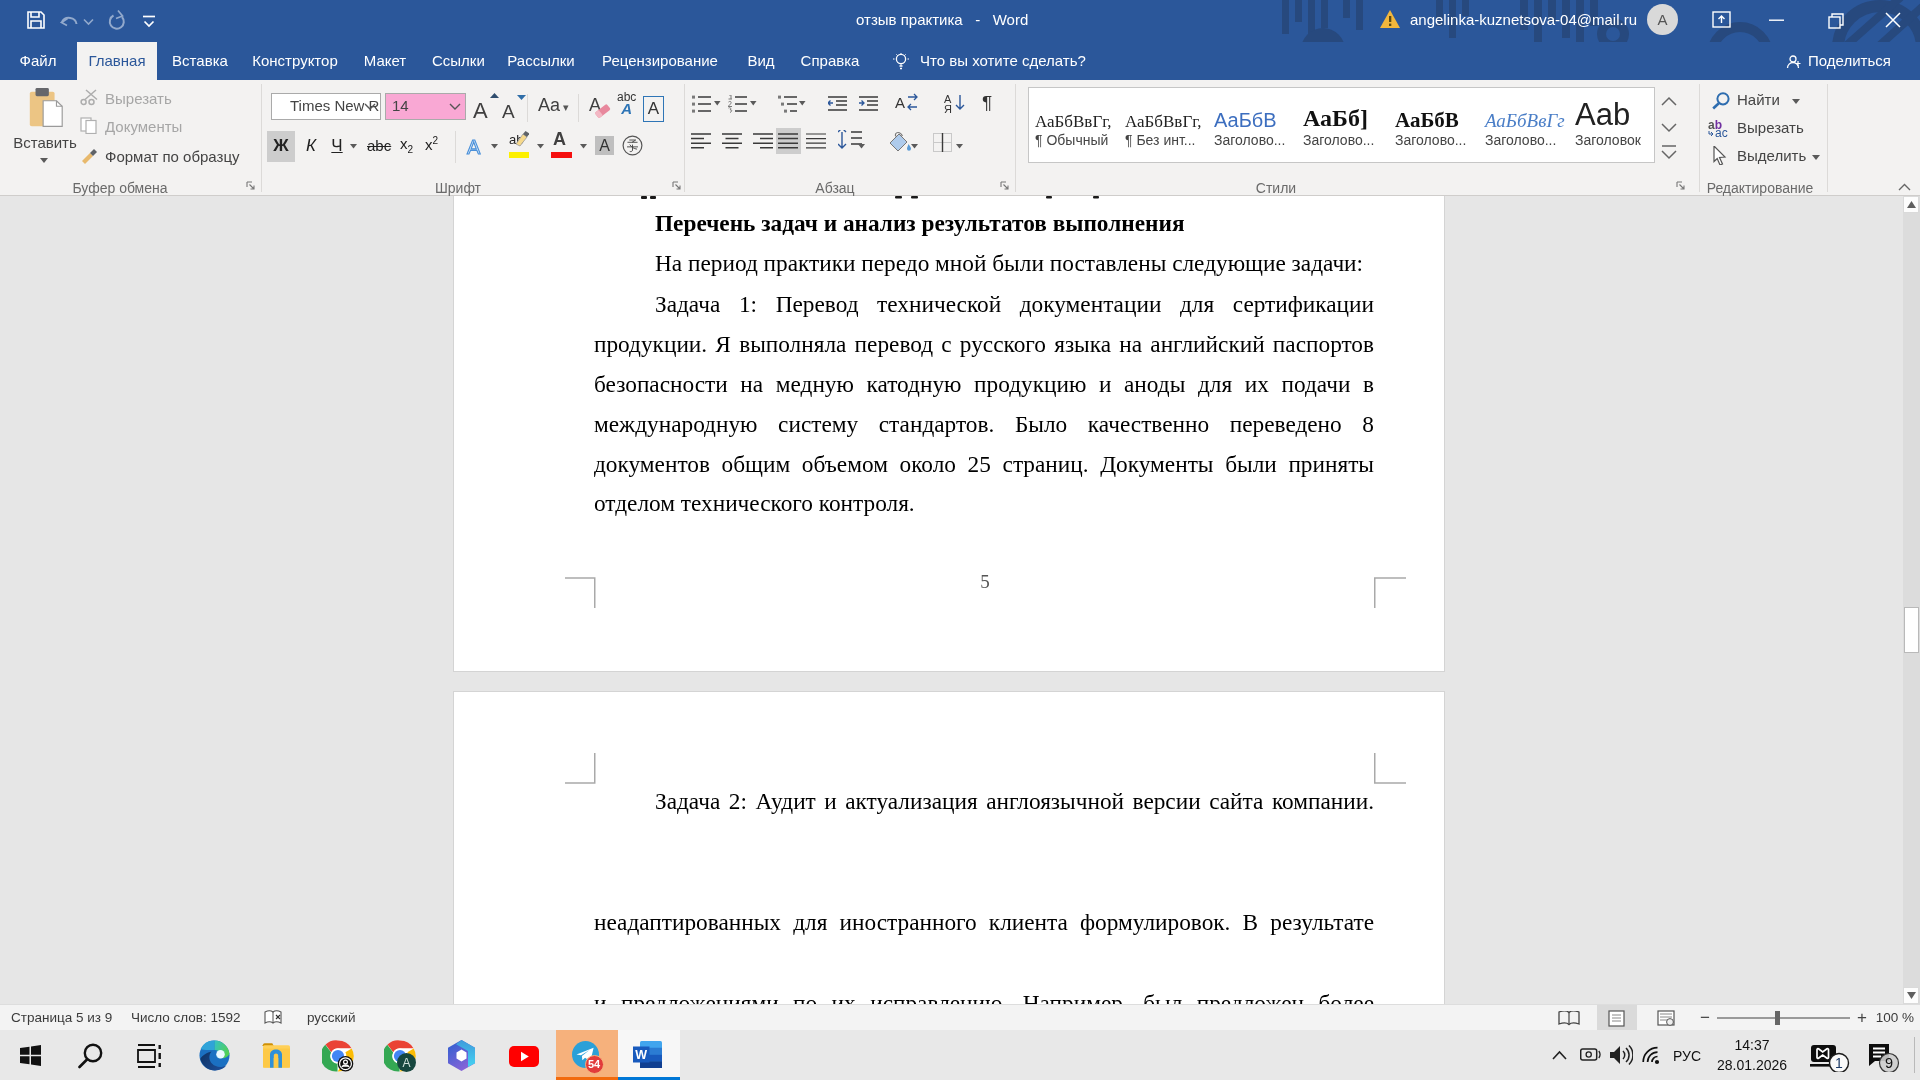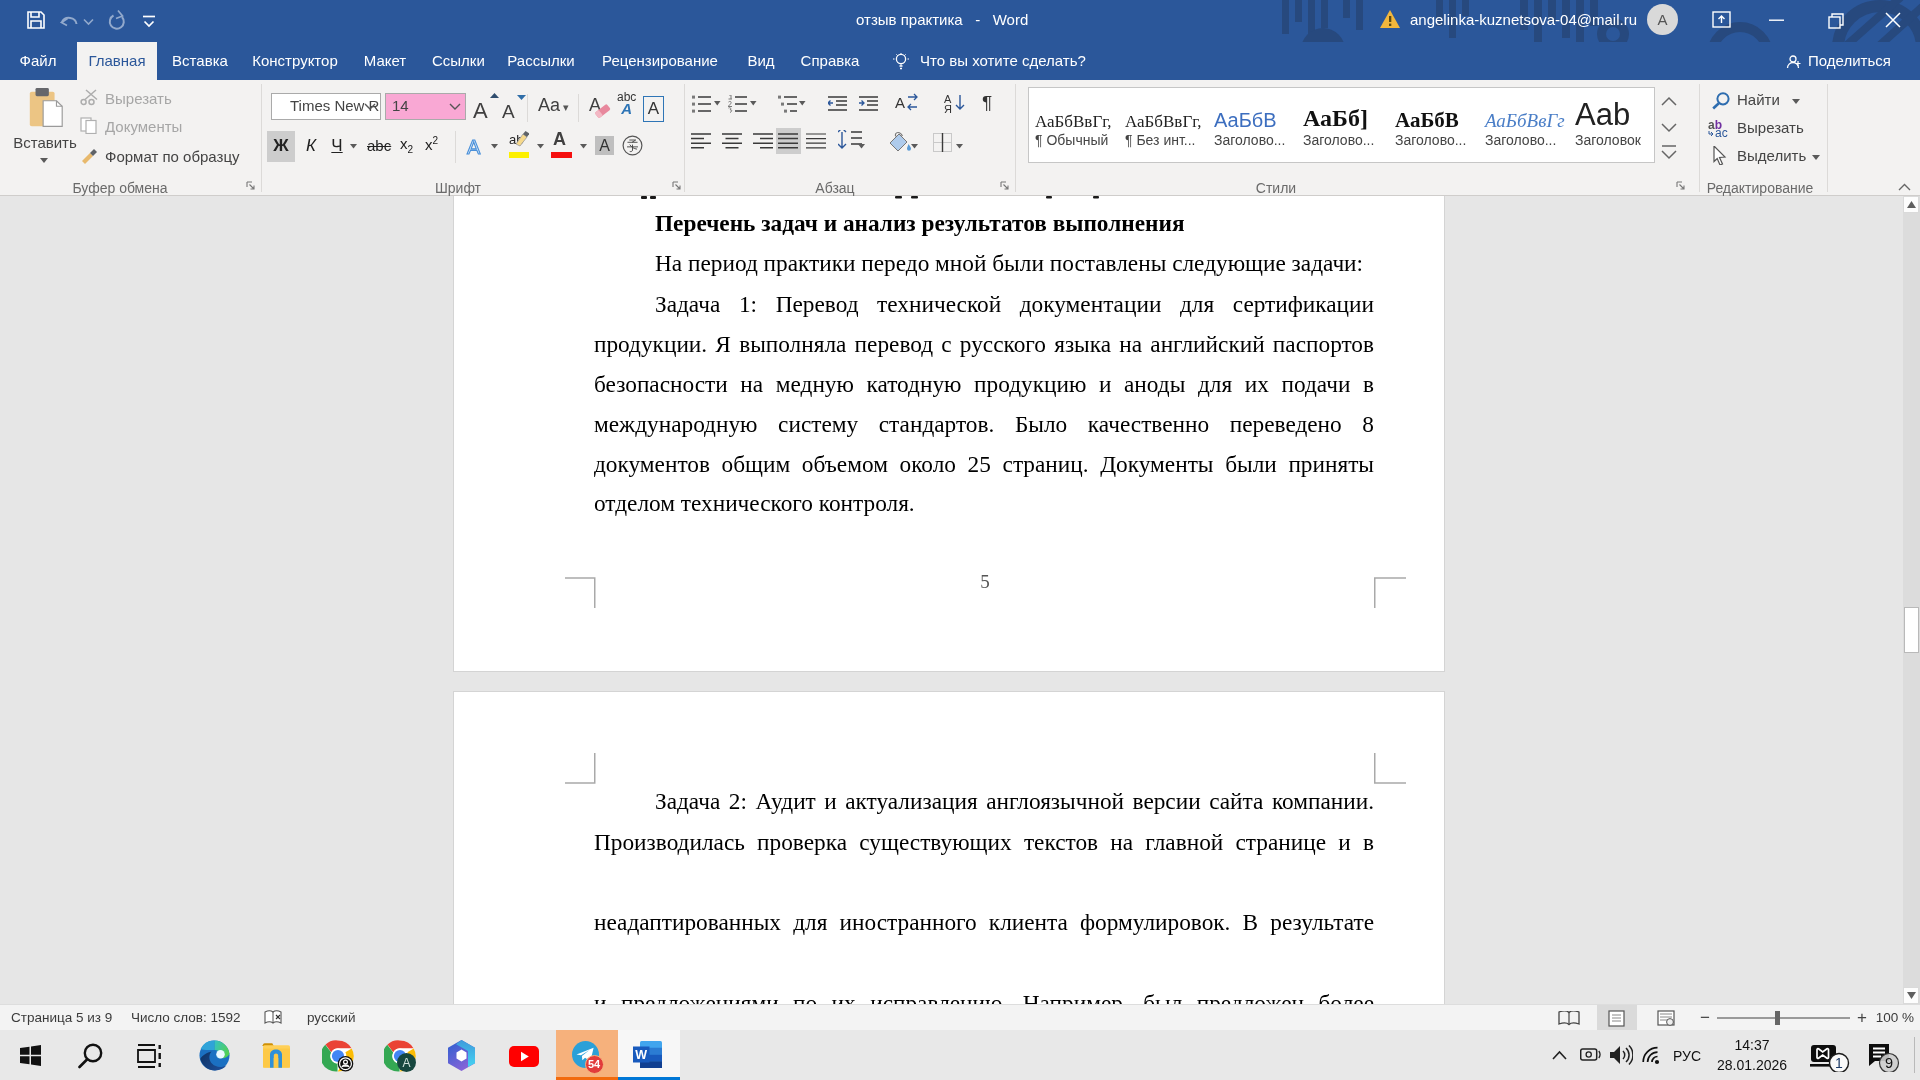--- a/index.html
+++ b/index.html
@@ -457,21 +457,20 @@
   <div class="tl" style="top:47.3px;text-indent:61px;">На период практики передо мной были поставлены следующие задачи:</div>
   <div class="tlj" style="top:87.5px;text-indent:61px;">Задача 1: Перевод технической документации для сертификации</div>
   <div class="tlj" style="top:127.7px;">продукции. Я выполняла перевод с русского языка на английский паспортов</div>
   <div class="tlj" style="top:167.9px;">безопасности на медную катодную продукцию и аноды для их подачи в</div>
   <div class="tlj" style="top:208.1px;">международную систему стандартов. Было качественно переведено 8</div>
   <div class="tlj" style="top:248.3px;">документов общим объемом около 25 страниц. Документы были приняты</div>
   <div class="tl" style="top:287px;">отделом технического контроля.</div>
   <div class="abs" style="left:955px;top:375px;width:60px;text-align:center;font-family:'Liberation Serif',serif;font-size:19px;color:#555;">5</div>
 
   <div class="tlj" style="top:585.4px;text-indent:61px;">Задача 2: Аудит и актуализация англоязычной версии сайта компании.</div>
-  <div class="tlj" style="top:625.7px;">Производилась проверка существующих текстов на главной странице и в</div>
   <div class="tlj" style="top:706.3px;">неадаптированных для иностранного клиента формулировок. В результате</div>
   <div class="tlj" style="top:786.9px;">и предложениями по их исправлению. Например, был предложен более</div>
 
   <div class="abs" style="left:1903px;top:0;width:17px;height:808px;background:#dcdcdc;"></div>
   <div class="abs" style="left:1903px;top:0;width:16px;height:17px;background:#fdfdfd;border:1px solid #dadada;"></div>
   <svg class="abs" style="left:1907px;top:5px;" width="9" height="7" viewBox="0 0 9 7">
       <path d="M4.5 0 L9 7 H0 Z" fill="#5f5f5f"></path>
     </svg>
   <div class="abs" style="left:1903px;top:791px;width:16px;height:17px;background:#fdfdfd;border:1px solid #dadada;"></div>
   <svg class="abs" style="left:1907px;top:796px;" width="9" height="7" viewBox="0 0 9 7">

